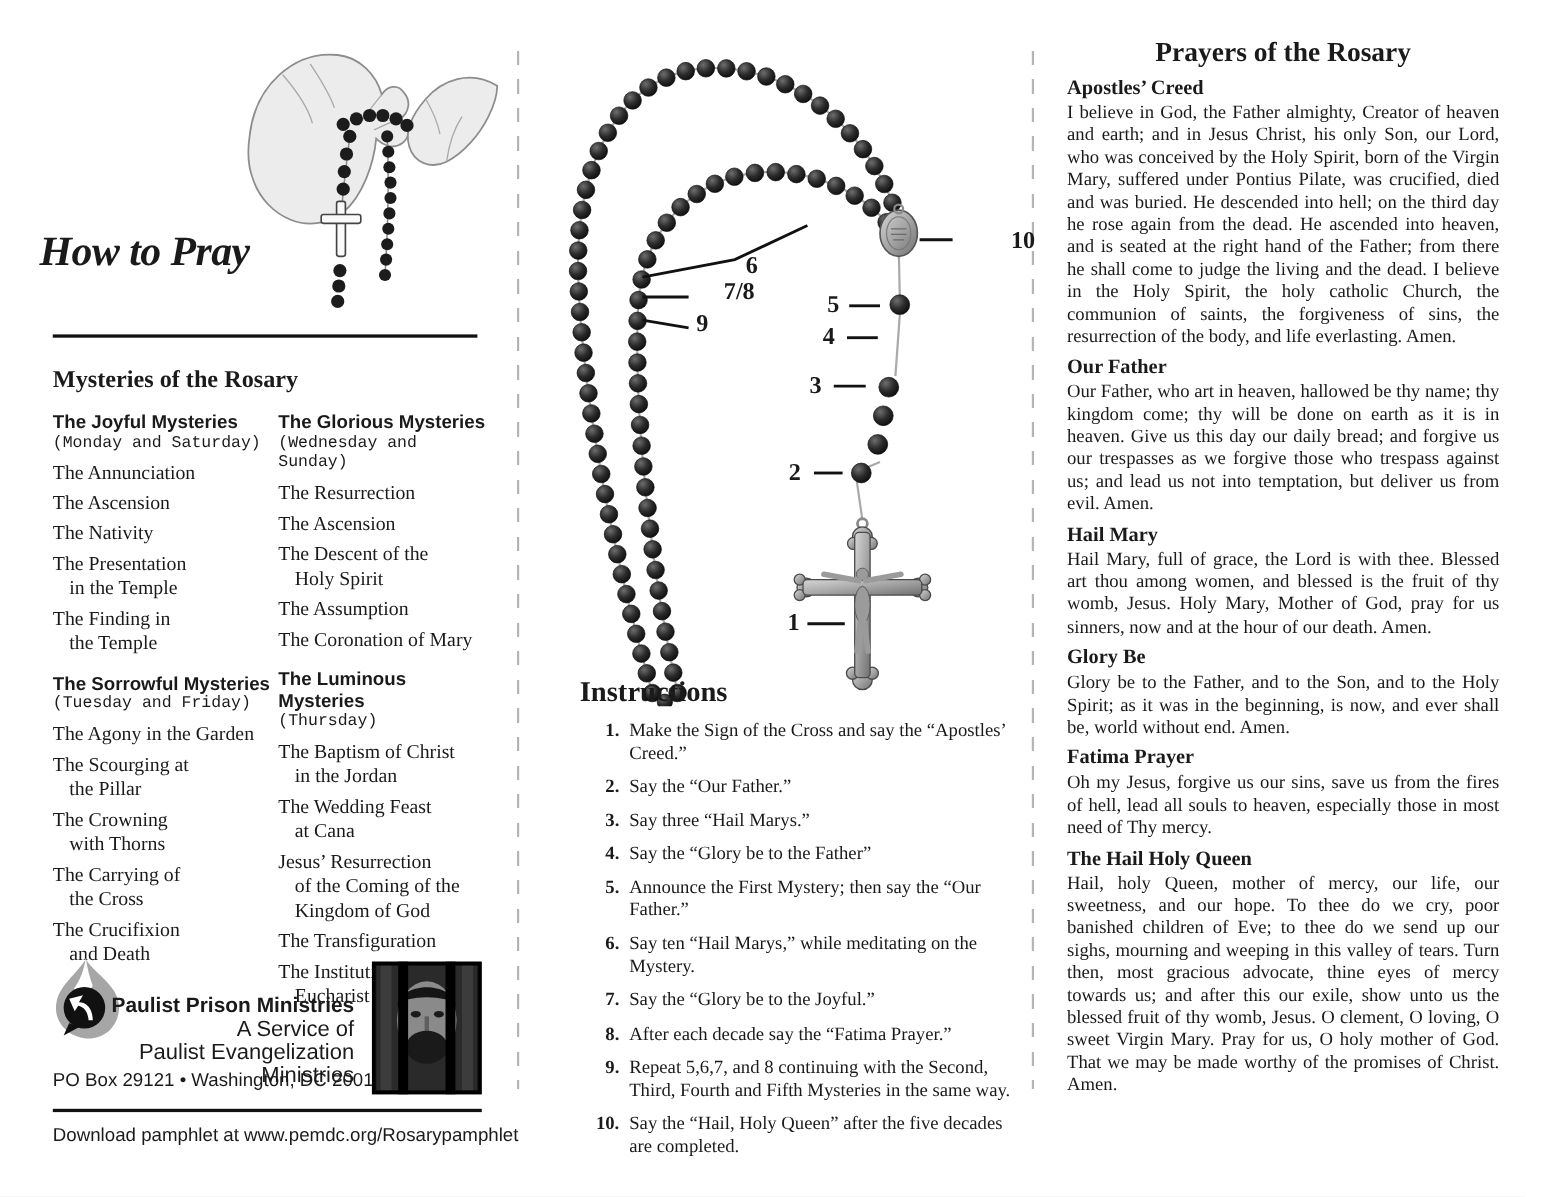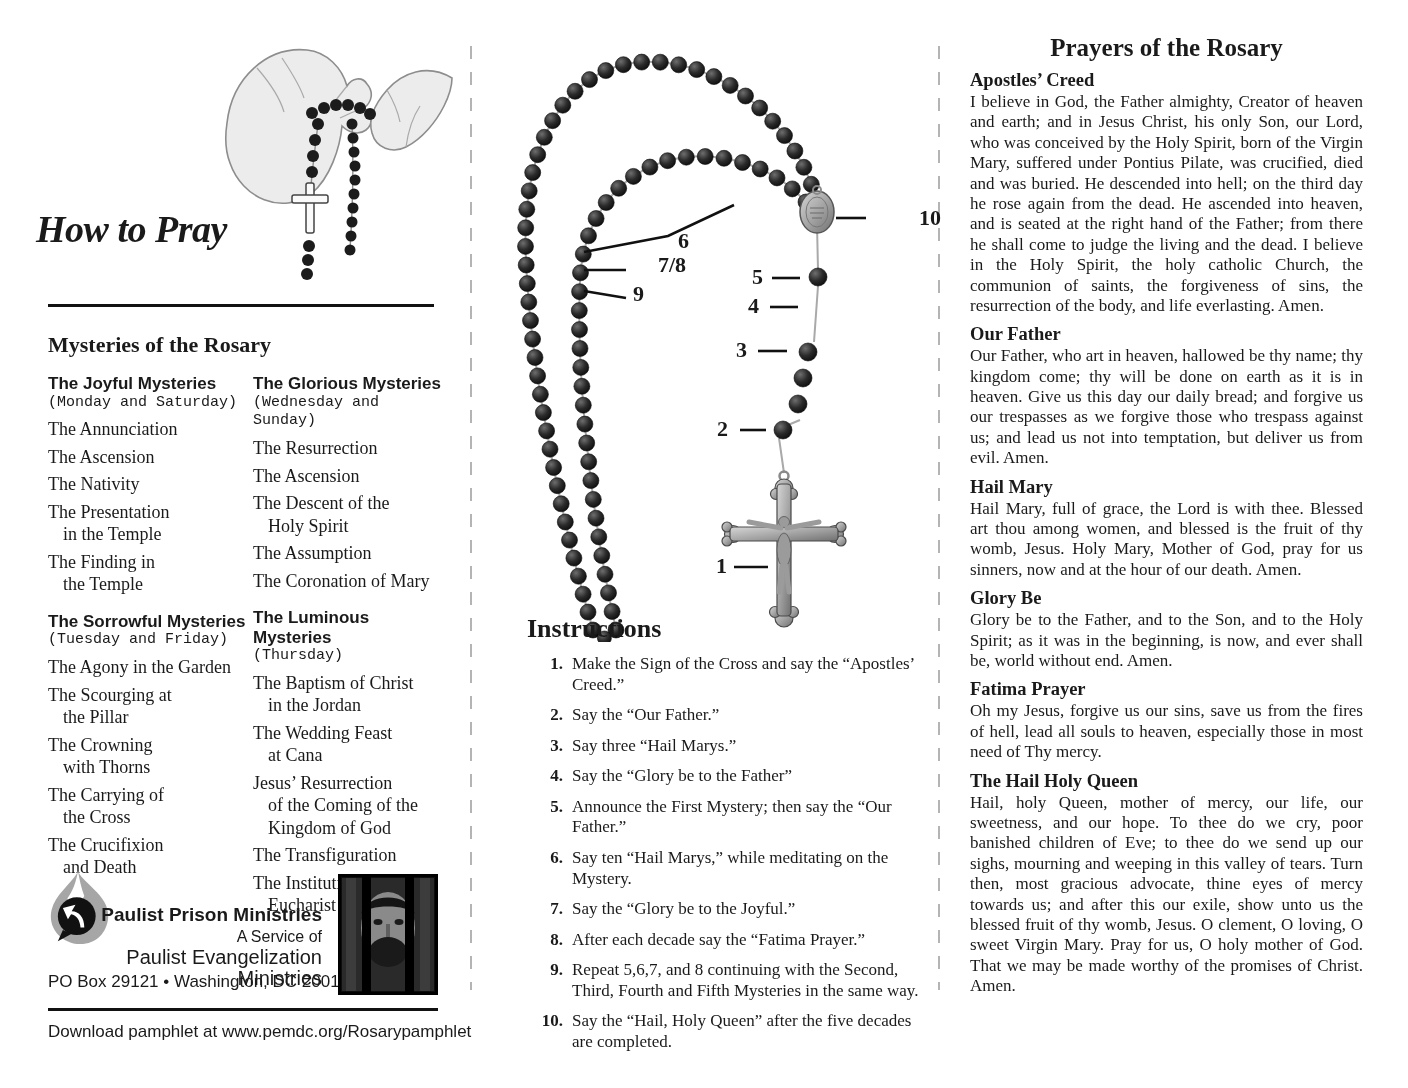--- a/index.html
+++ b/index.html
@@ -20,21 +20,21 @@
   .group-title{font-family:"Liberation Sans",sans-serif;font-weight:bold;font-size:17px;line-height:1.15;}
   .group-days{font-family:Liberation Mono, monospace;font-size:15px;margin-bottom:6px;}
   .m-item{padding-left:15px;text-indent:-15px;margin-bottom:5px;white-space:pre-line;}
 
   .hands-art{position:absolute;left:222px;top:28px;width:232px;height:268px;}
   .logo-art{position:absolute;left:44px;top:868px;width:68px;height:80px;}
   .jesus-art{position:absolute;left:338px;top:874px;width:100px;height:121px;}
   .pub-text{position:absolute;left:70px;top:903px;width:252px;text-align:right;
             font-family:"Liberation Sans",sans-serif;}
   .pub-name{font-size:19px;font-weight:bold;line-height:23px;}
-  .pub-service{font-size:16px;line-height:21px;}
+  .pub-service{font-size:20px;line-height:21px;}
   .pub-parent{font-size:20px;font-weight:normal;line-height:21px;text-align:right;}
   .pub-address{position:absolute;left:48px;top:972px;font-family:"Liberation Sans",sans-serif;font-size:17px;}
   .bottom-rule{position:absolute;left:48px;top:1008px;width:390px;height:3px;background:#111;}
   .download{position:absolute;left:48px;top:1022px;font-family:"Liberation Sans",sans-serif;font-size:17px;text-align:right;}
 
   
   .rosary-art{position:absolute;left:468px;top:30px;width:470px;height:612px;}
   .dlabel{position:absolute;font-size:22px;font-weight:bold;font-family:"Liberation Serif",serif;}
   .instructions-heading{position:absolute;left:527px;top:614px;font-size:26px;font-weight:bold;}
   .steps{position:absolute;left:527px;top:654px;width:398px;}

